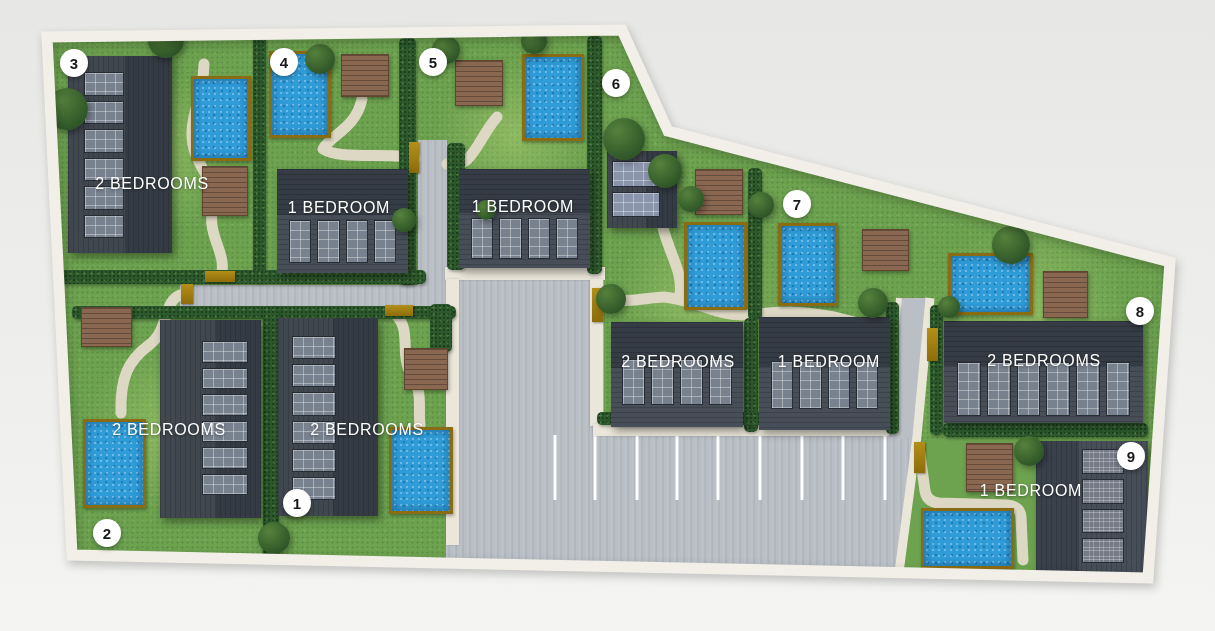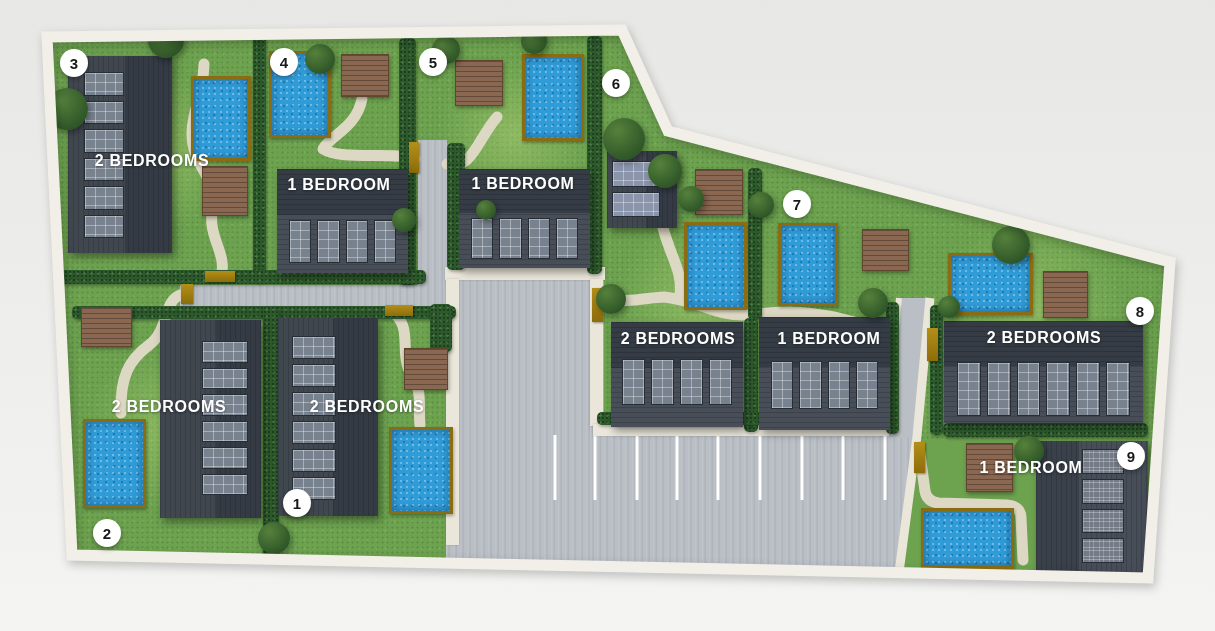--- a/index.html
+++ b/index.html
@@ -45,22 +45,22 @@
   .wincol.blue i{background-color:#8a94aa;}
   .wincol.stone i{background-color:#747b87;
     background-image:repeating-linear-gradient(0deg,rgba(255,255,255,.28) 0 1px,transparent 1px 6px),
                      repeating-linear-gradient(90deg,rgba(255,255,255,.2) 0 1px,transparent 1px 6px);}
   .tree{position:absolute;border-radius:50%;
     background:radial-gradient(circle at 35% 30%,#55813c,#2e5527 75%);
     box-shadow:2px 3px 6px rgba(0,0,0,.35);}
   .badge{position:absolute;width:28px;height:28px;margin:-14px 0 0 -14px;border-radius:50%;
     background:#fff;color:#17181a;display:flex;align-items:center;justify-content:center;
     font-size:15px;font-weight:bold;box-shadow:0 2px 5px rgba(0,0,0,.35);z-index:30;cursor:pointer;}
-  .vlabel{position:absolute;transform:translate(-50%,-50%);color:#fff;font-size:16px;font-weight:bold;
-    letter-spacing:.7px;white-space:nowrap;z-index:25;text-shadow:0 1px 3px rgba(0,0,0,.45);}
+  .vlabel{position:absolute;transform:translate(-50%,-50%);color:#fff;font-size:16px;font-weight:normal;
+    letter-spacing:.7px;white-space:nowrap;z-index:25;text-shadow:0 1px 3px rgba(0,0,0,.45);margin-top:23px;}
   svg{position:absolute;inset:0;}
 </style>
 </head>
 <body>
 
 <div class="stage">
 
   <div class="interior">
     <div class="grass-base"></div>
 

